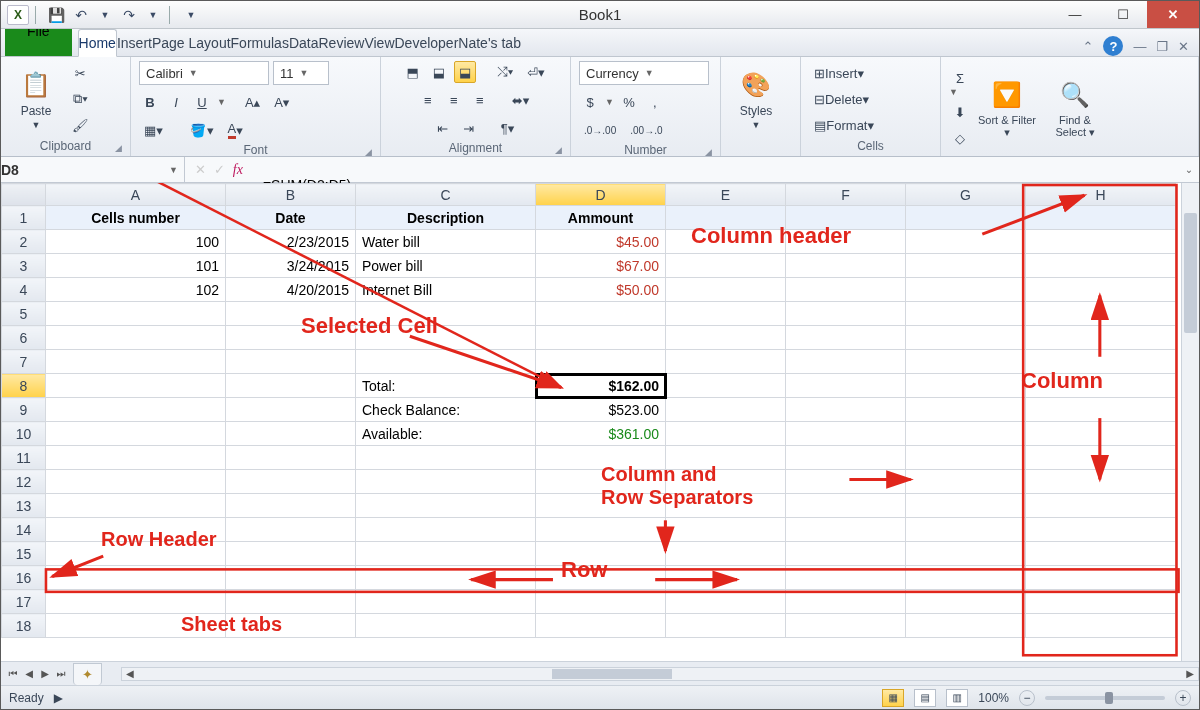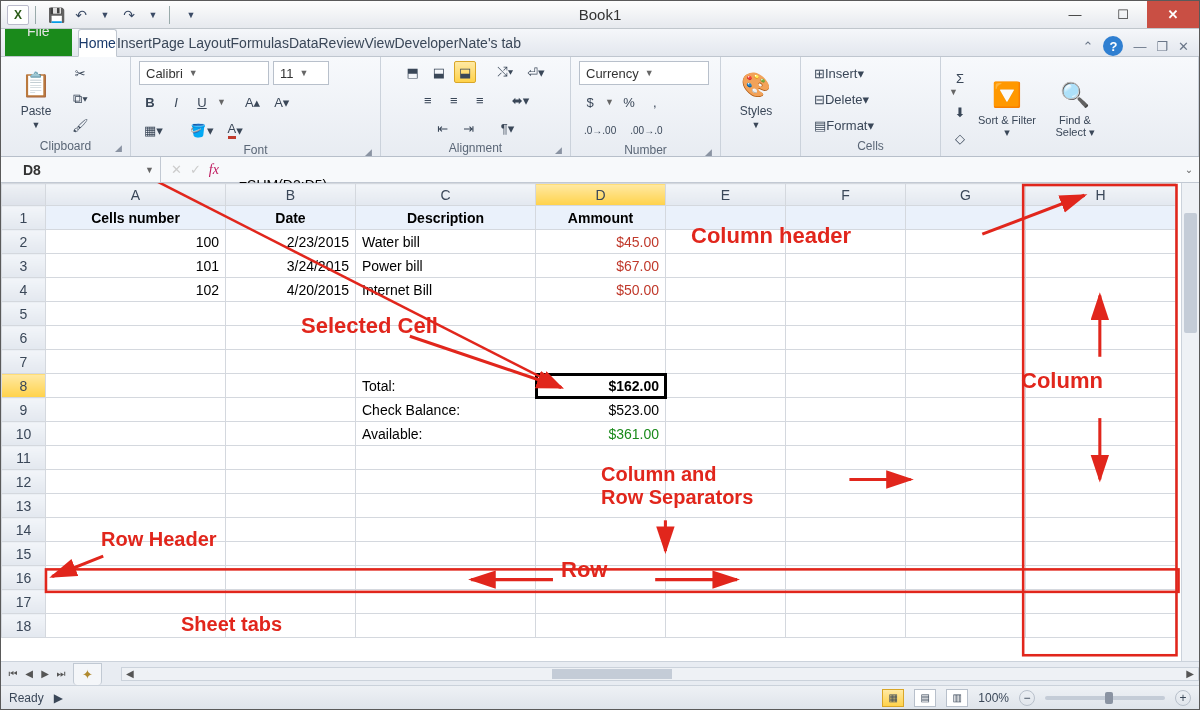--- a/index.html
+++ b/index.html
@@ -10,42 +10,42 @@
   .qat { display:flex; align-items:center; gap:4px; padding-left:6px;}
   .qat .xicon { width:22px; height:20px; display:flex; align-items:center; justify-content:center; font-size:12px; color:#2a5b17; font-weight:bold; border:1px solid #bbc; background:#fff; border-radius:2px;}
   .qat .sep { width:6px; height:18px; border-left:1px solid #9aa; margin:0 2px;}
   .qat .q { width:20px; height:18px; display:flex; align-items:center; justify-content:center; font-size:14px; color:#3b4b66;}
   .title { position:absolute; left:50%; transform:translateX(-50%); font-size:15px; color:#333;}
   .winbtns { margin-left:auto; display:flex; height:100%;}
   .winbtn { width:48px; display:flex; align-items:center; justify-content:center; font-size:13px; color:#333;}
   .winbtn.close { background:#c94f44; color:#fff; font-weight:bold; width:52px;}
   
   .tabs { height:28px; background:linear-gradient(#f5f7fa,#e3e7ee); display:flex; align-items:flex-end; padding-left:4px; gap:0; border-bottom:1px solid #bfc6cf;}
-  .file { background:#1a8a1b; color:#e5e5e5; padding:17px 22px; font-size:14px; border-radius:2px 2px 0 0; margin-right:6px; margin-bottom:0;}
+  .file { background:#1a8a1b; color:#000000; padding:17px 22px; font-size:14px; border-radius:2px 2px 0 0; margin-right:6px; margin-bottom:0;}
   .tab { padding:5px 0; font-size:14px; color:#3a4758; cursor:default;}
   .tab.active { background:#fff; border:1px solid #bfc6cf; border-bottom:1px solid #fff; border-radius:3px 3px 0 0; position:relative; top:1px; color:#1a3a6b;}
   .tabs .right { margin-left:auto; display:flex; align-items:center; gap:10px; padding-right:10px; color:#6a7688; font-size:13px;}
   .help { width:20px; height:20px; border-radius:50%; background:#2f7fd1; color:#fff; display:flex; align-items:center;justify-content:center; font-size:13px; font-weight:bold;}
   
   .ribbon { height:100px; background:linear-gradient(#f7f9fc,#e8ecf2); border-bottom:1px solid #b7bfca; display:flex;}
   .group { border-right:1px solid #cbd2db; display:flex; flex-direction:column; justify-content:space-between; padding:4px 8px 1px 8px;}
   .group .body { flex:1; display:flex; align-items:center; gap:4px;}
   .group .label { text-align:center; font-size:12px; color:#5a6676; padding:2px 0; position:relative;}
   .group .label .dl { position:absolute; right:0; bottom:2px; font-size:9px; color:#8a93a2;}
   .bigbtn { display:flex; flex-direction:column; align-items:center; justify-content:center; width:54px; height:74px; gap:2px; font-size:12px; color:#3a4758;}
   .bigbtn .ic { width:34px; height:34px; display:flex; align-items:center; justify-content:center; font-size:24px;}
   .col { display:flex; flex-direction:column; gap:4px; justify-content:center;}
   .row { display:flex; gap:4px; align-items:center;}
   .sbtn { height:22px; min-width:22px; padding:0 4px; display:flex; align-items:center; justify-content:center; font-size:13px; color:#3a4758; border:1px solid transparent; border-radius:2px;}
   .combo { height:24px; border:1px solid #b8c0cb; background:#fff; display:flex; align-items:center; padding:0 6px; font-size:13px; color:#333; gap:6px;}
   .combo .dd { font-size:9px; color:#666;}
   .highlight { background:linear-gradient(#ffe9a3,#ffd24a); border:1px solid #d9a628; border-radius:2px;}
   
   .fbar { height:26px; border-bottom:1px solid #c2c9d3; display:flex; align-items:center; background:#f7f9fb;}
-  .namebox { width:160px; height:100%; border-right:1px solid #c2c9d3; display:flex; align-items:center; padding-left:22px; font-size:14px; color:#333; position:relative; font-weight:bold;}
+  .namebox { width:184px; height:100%; border-right:1px solid #c2c9d3; display:flex; align-items:center; padding-left:0; font-size:14px; color:#333; position:relative; font-weight:bold;}
   .namebox .dd { position:absolute; right:6px; font-size:9px; color:#666;}
   .fxbtns { display:flex; align-items:center; gap:8px; padding:0 10px; color:#7a8494; font-size:13px;}
   .fxlabel { font-style:italic; font-family:"Times New Roman",serif; font-size:14px; color:#be185d; padding-right:6px;}
   .formula-input { flex:1; height:100%; border:none; outline:none; font-size:14px; padding-left:4px; background:transparent;margin-top:31px;}
   .fbar .expand { width:20px; text-align:center; font-size:10px; color:#666;}
   
   .gridwrap { flex:1; position:relative; overflow:hidden; background:#fff;}
   table.grid { border-collapse:collapse; table-layout:fixed; width:1172px;}
   .grid th, .grid td { border:1px solid #d4d8de; height:24px; font-size:14px; padding:0 6px; white-space:nowrap; overflow:hidden;}
   .grid thead th { background:linear-gradient(#f2f5f9,#e3e8ef); font-weight:normal; color:#3a4758; text-align:center; height:22px; position:relative;}

